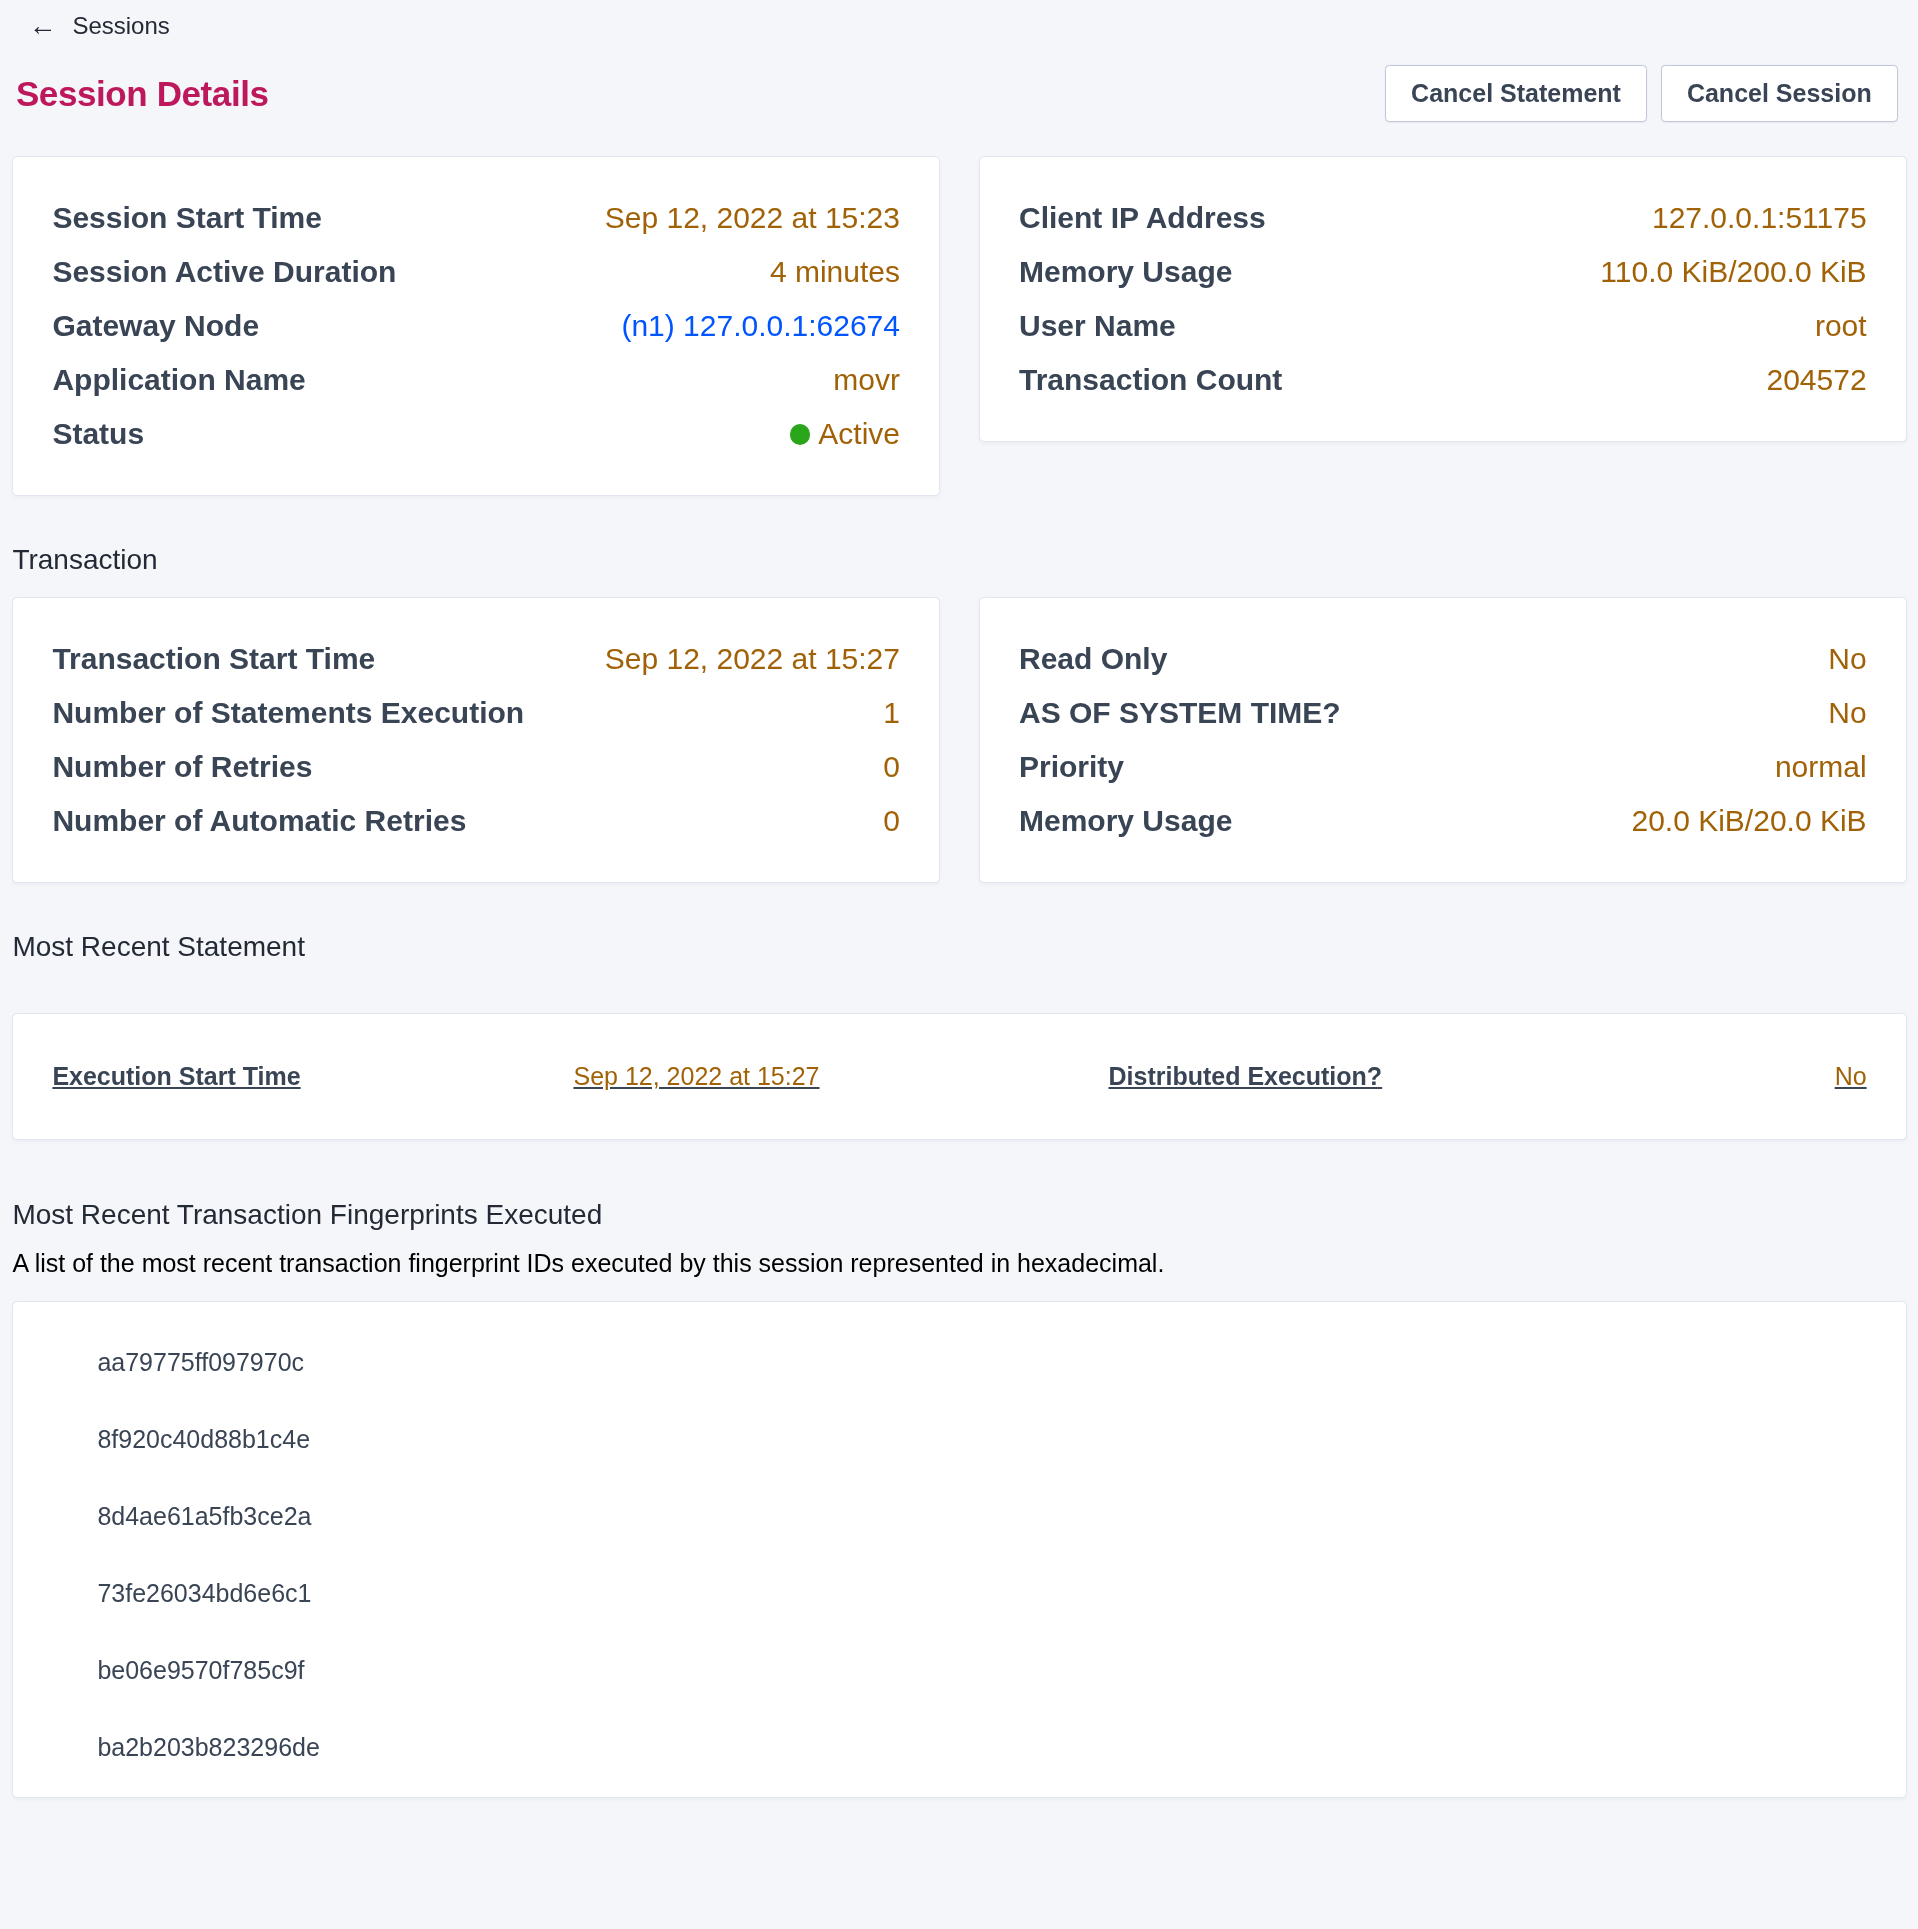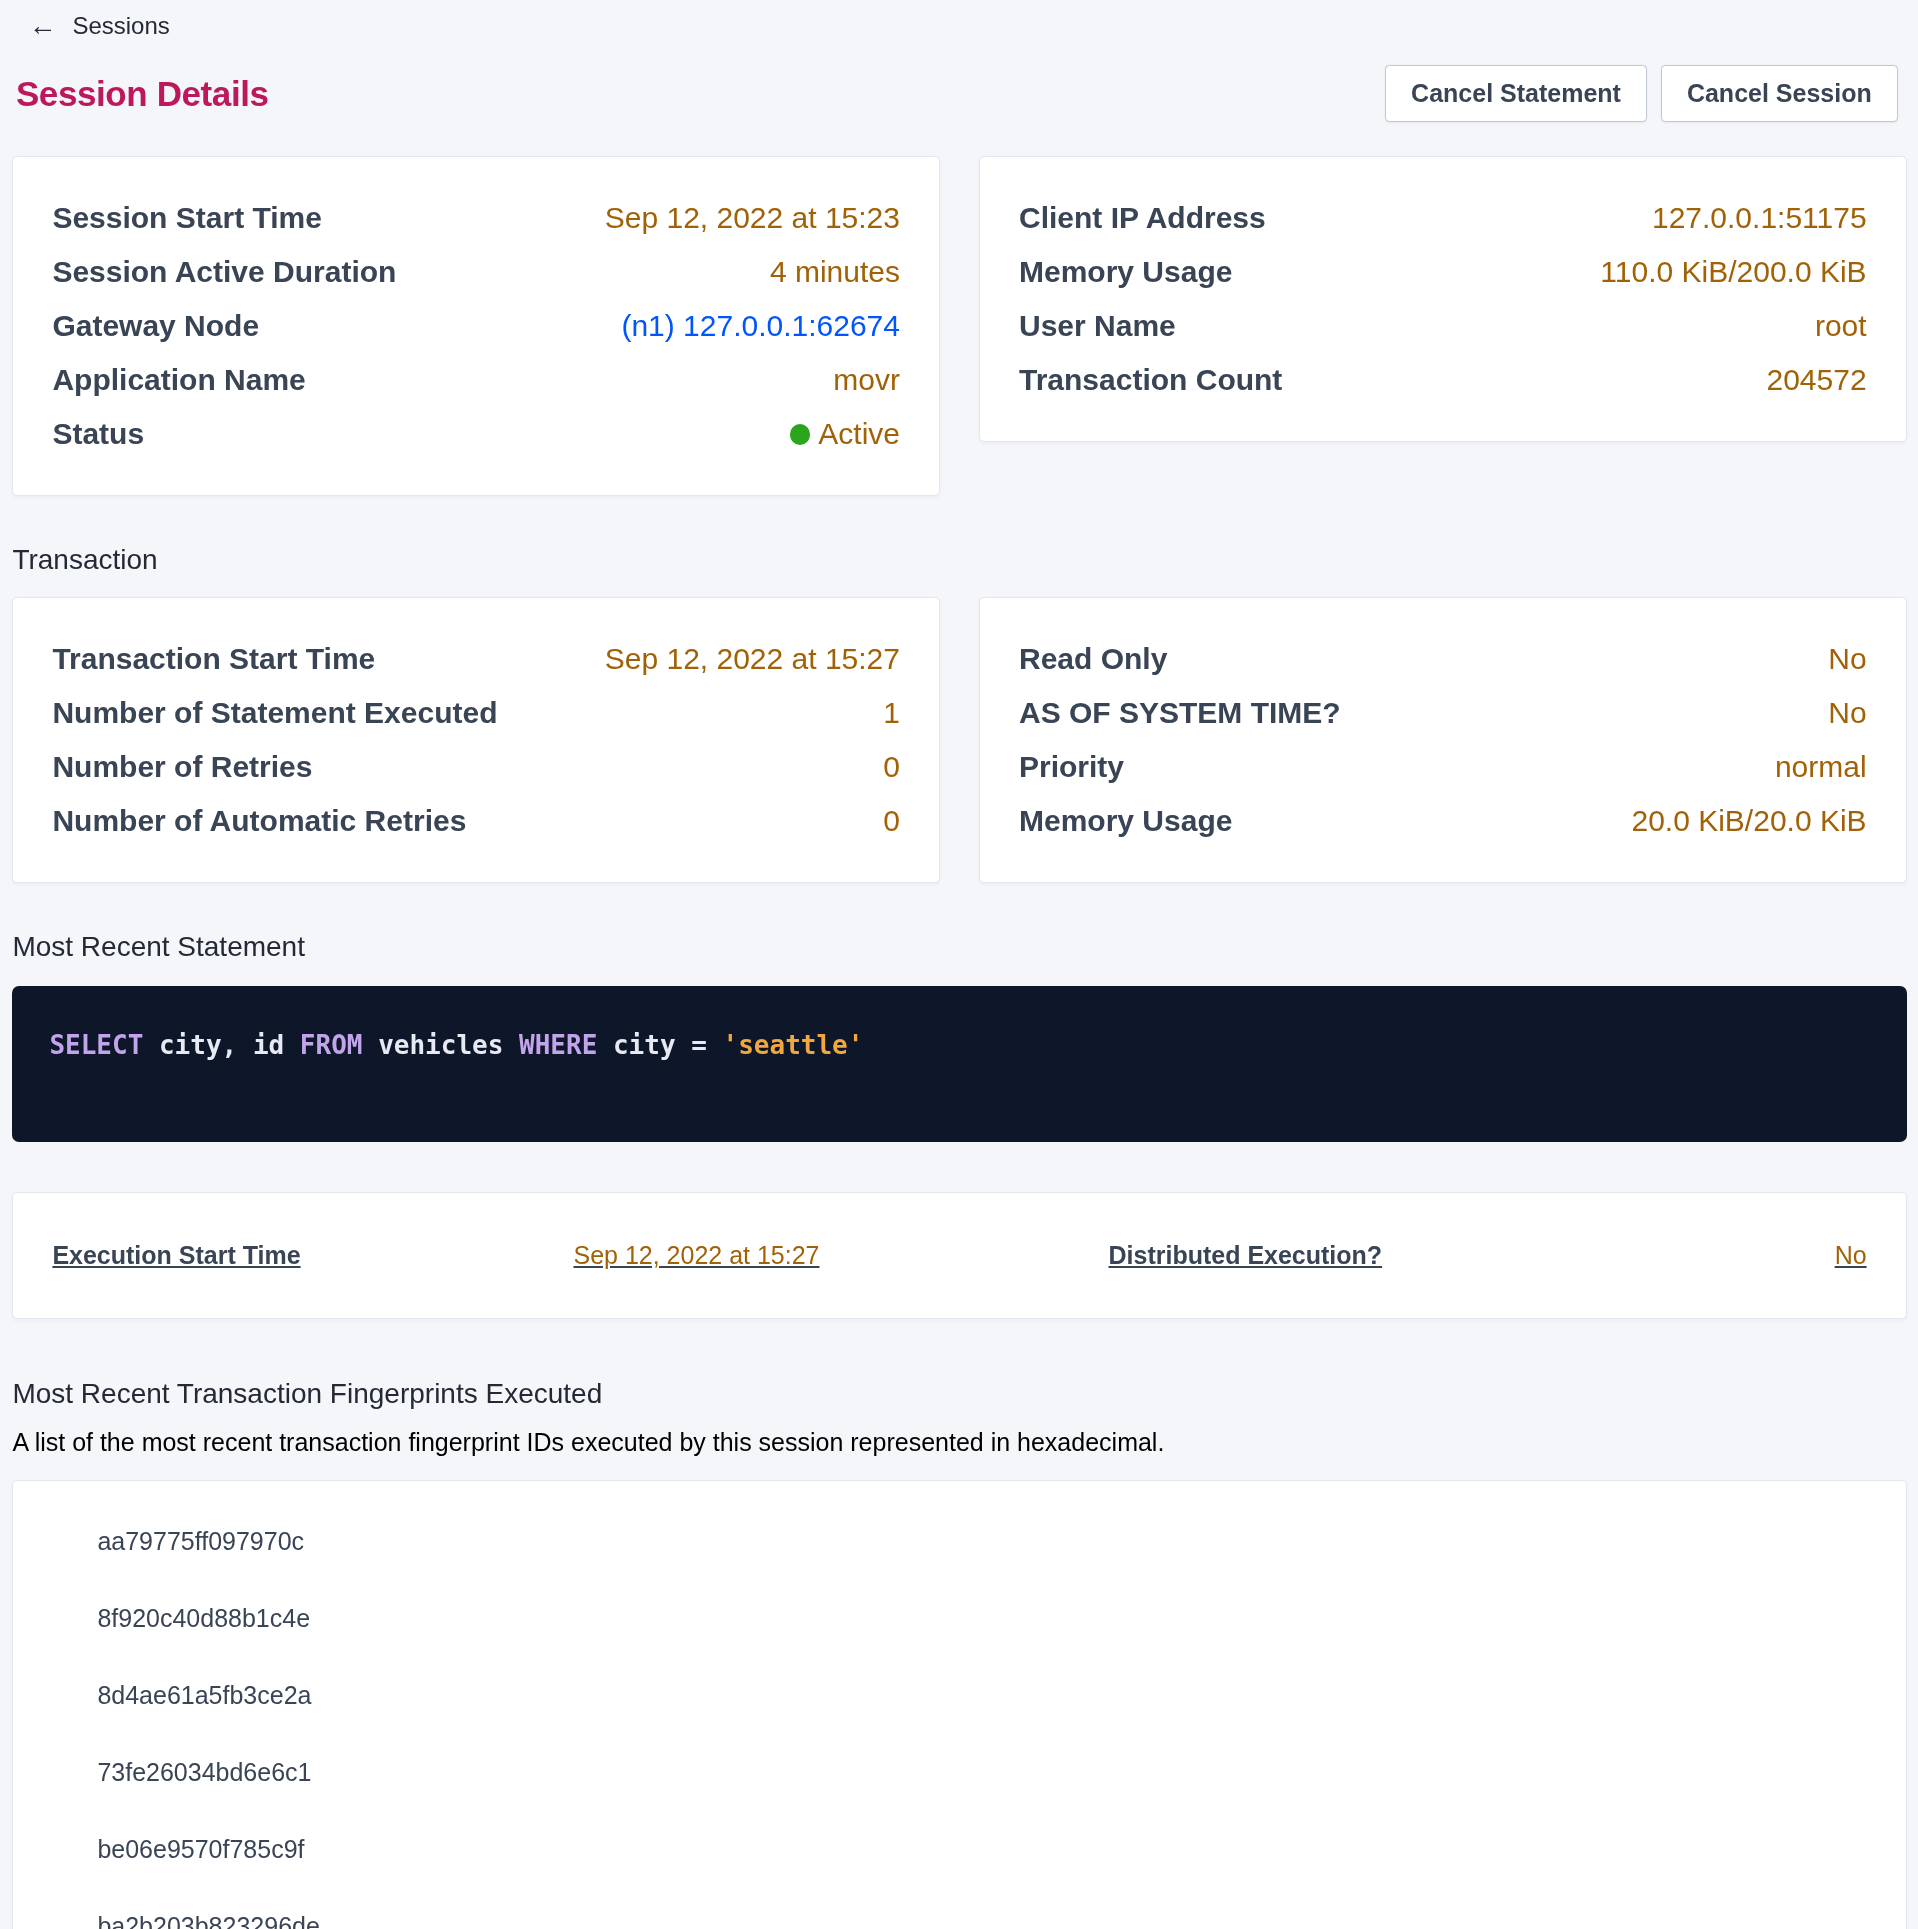--- a/index.html
+++ b/index.html
@@ -139,21 +139,21 @@
 
   <h2 class="section-heading">Transaction</h2>
 
   <div class="cards-row" style="margin-top:21px;">
     <div class="card">
       <div class="info-row">
         <span class="info-label">Transaction Start Time</span>
         <span class="info-value">Sep 12, 2022 at 15:27</span>
       </div>
       <div class="info-row">
-        <span class="info-label">Number of Statement Executed</span>
+        <span class="info-label">Number of Statements Execution</span>
         <span class="info-value">1</span>
       </div>
       <div class="info-row">
         <span class="info-label">Number of Retries</span>
         <span class="info-value">0</span>
       </div>
       <div class="info-row">
         <span class="info-label">Number of Automatic Retries</span>
         <span class="info-value">0</span>
       </div>
@@ -174,21 +174,20 @@
       </div>
       <div class="info-row">
         <span class="info-label">Memory Usage</span>
         <span class="info-value">20.0 KiB/20.0 KiB</span>
       </div>
     </div>
   </div>
 
   <h2 class="section-heading">Most Recent Statement</h2>
 
-  <div class="code-block"><span class="kw">SELECT</span><span> city, id </span><span class="kw">FROM</span><span> vehicles </span><span class="kw">WHERE</span><span> city = </span><span class="str">'seattle'</span></div>
 
   <div class="card exec-card">
     <div class="exec-grid">
       <div class="exec-cell left">
         <span class="info-label">Execution Start Time</span>
         <span class="info-value">Sep 12, 2022 at 15:27</span>
       </div>
       <div class="exec-cell right">
         <span class="info-label">Distributed Execution?</span>
         <span class="info-value">No</span>

